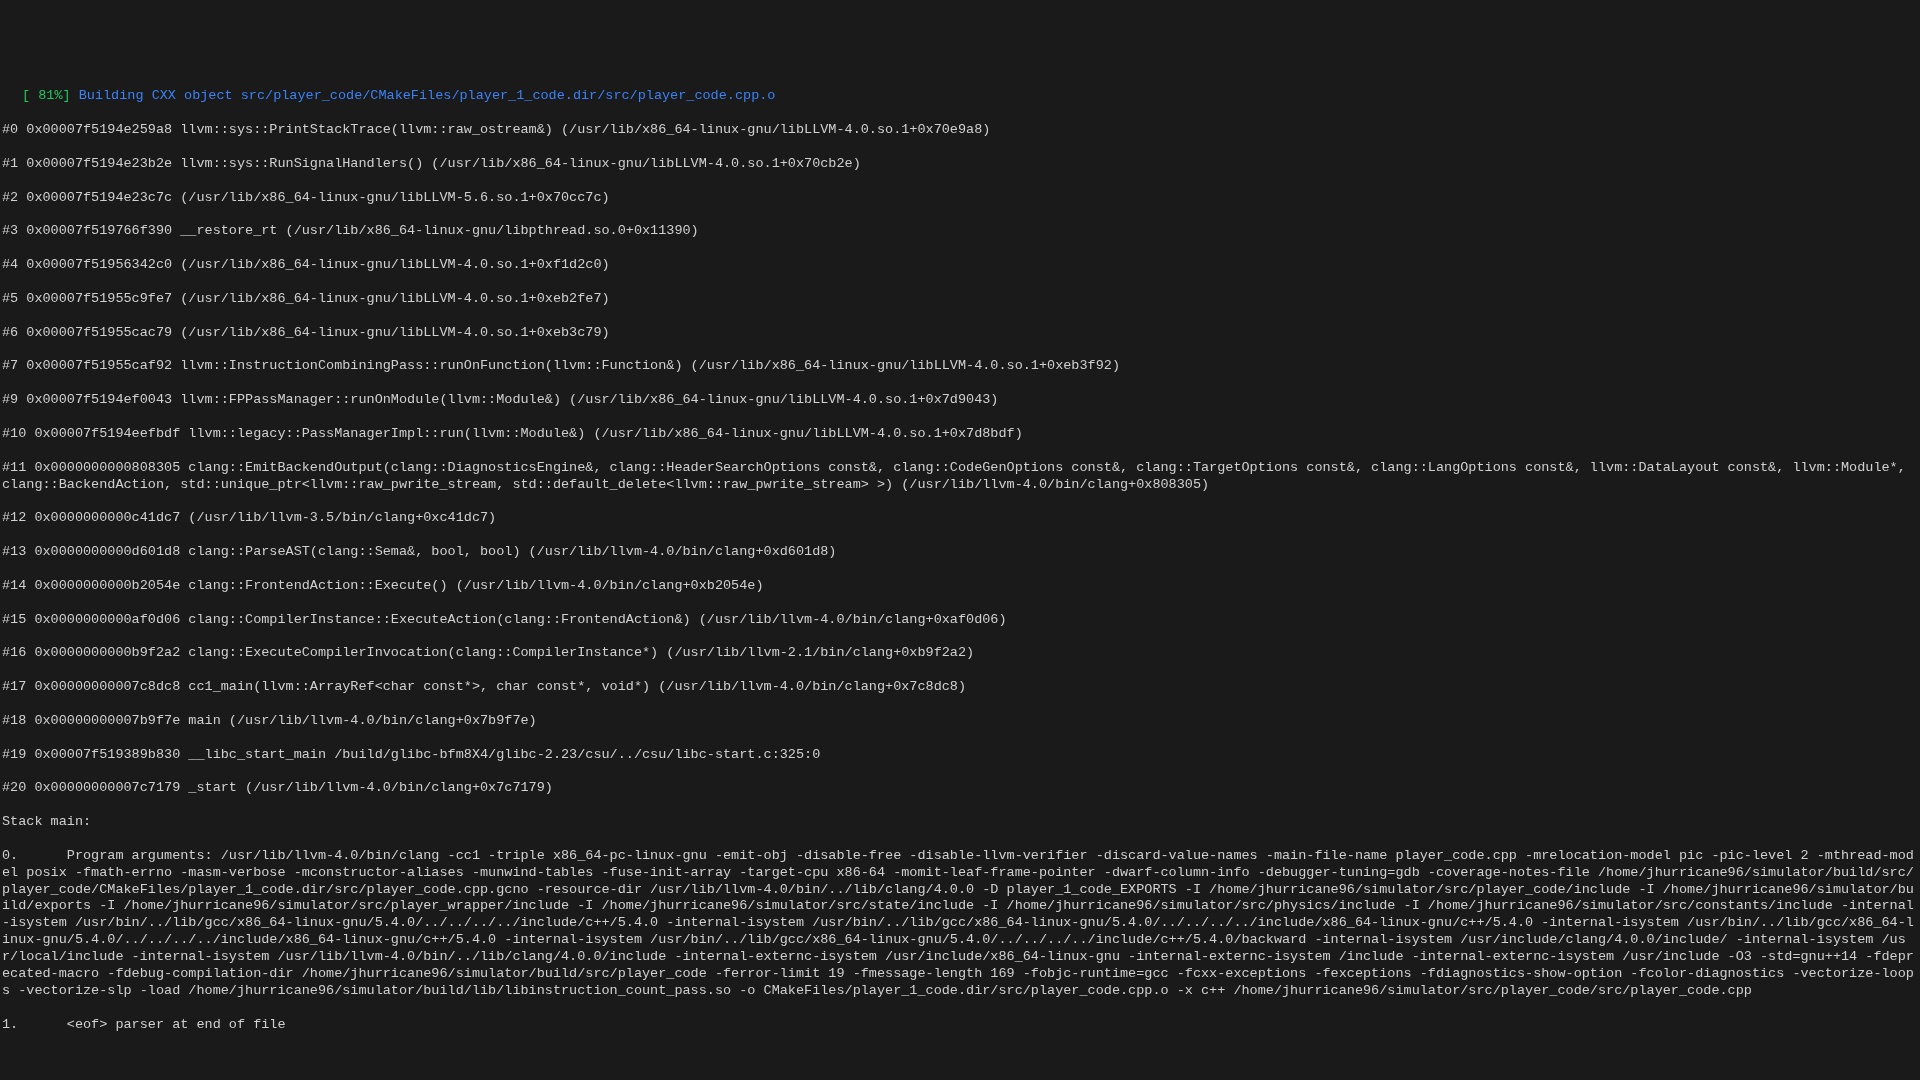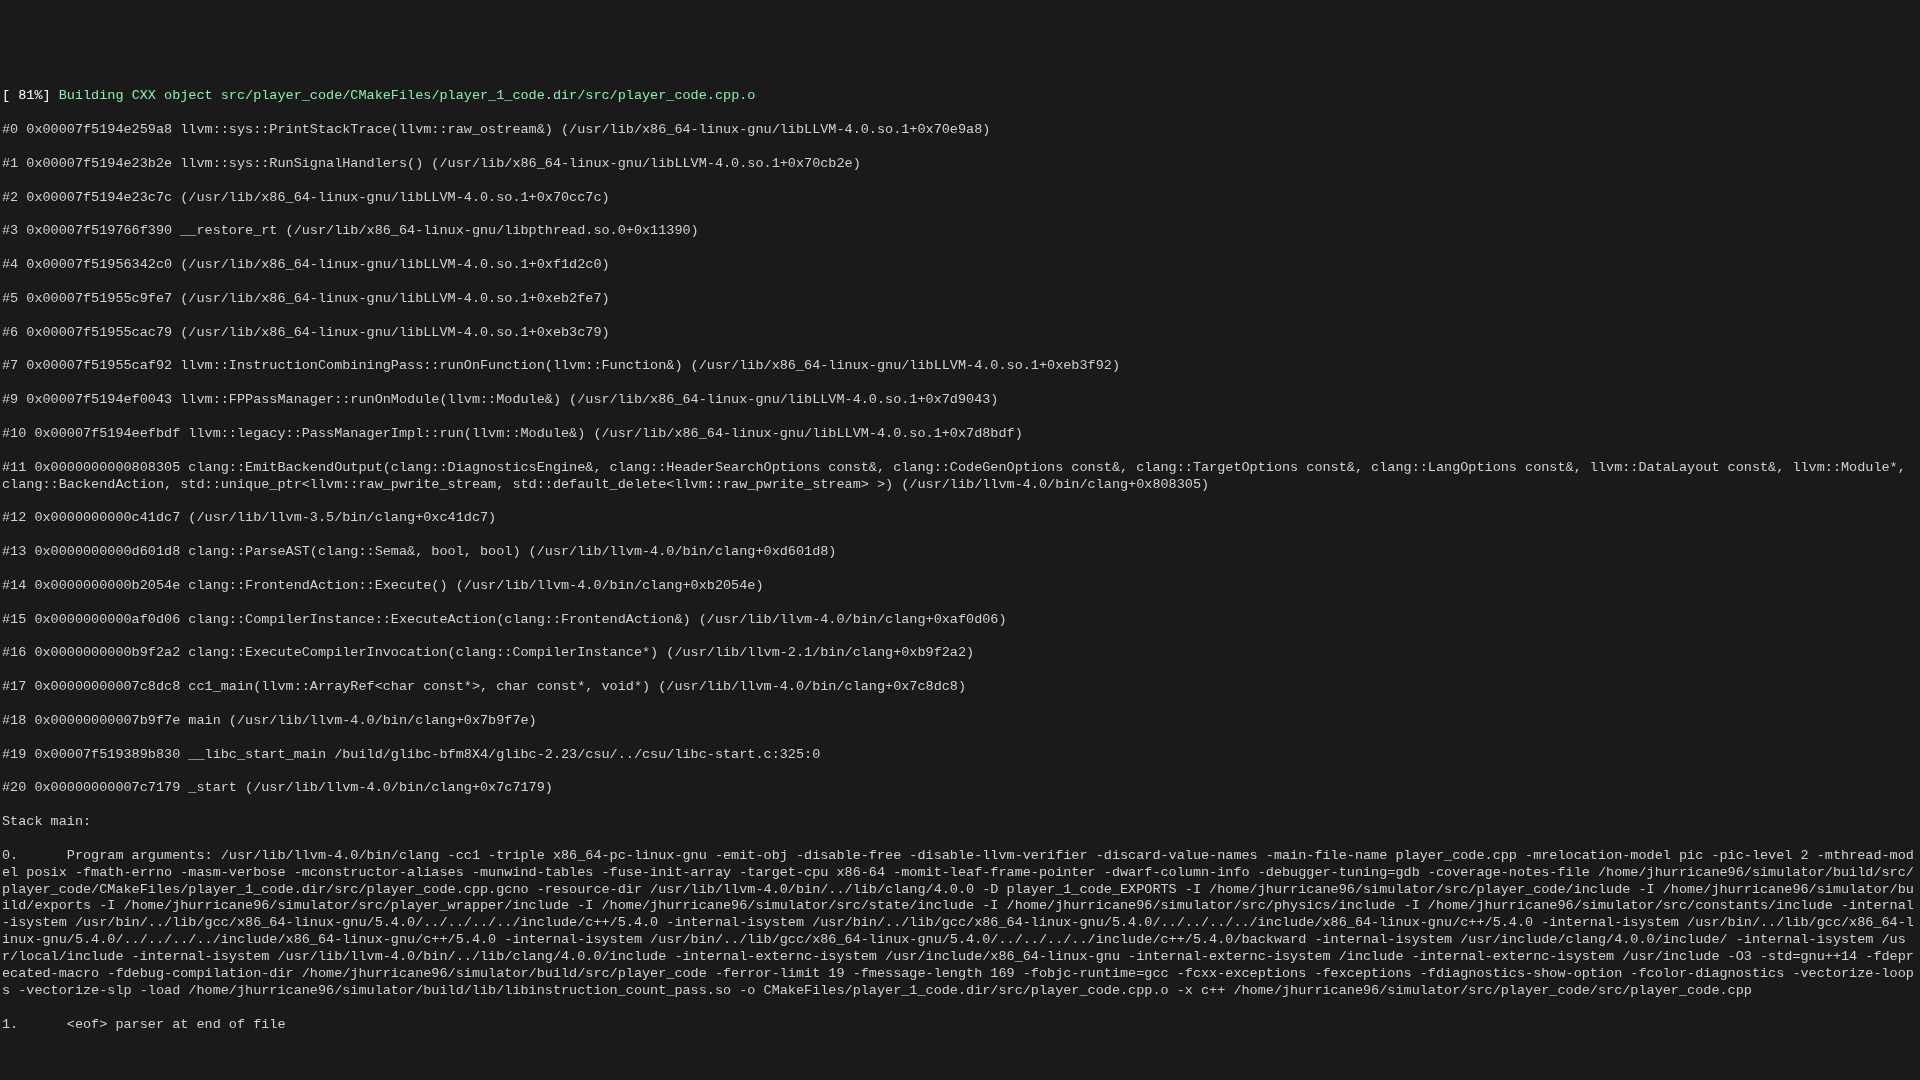--- a/index.html
+++ b/index.html
@@ -8,33 +8,33 @@
     color: #d0d0d0;
     font-family: "Consolas", "Monaco", "Courier New", monospace;
     font-size: 13.5px;
     line-height: 1.25;
     padding: 4px 2px;
     white-space: pre-wrap;
     word-break: break-all;
     overflow-x: hidden;
   }
   .line { display: block; }
-  .green { color: #86efac; }
-  .dim { color: #ffffff; }
+  .green { color: #3b82f6; }
+  .dim { color: #22c55e; margin-left: 20px; }
 </style>
 </head>
 <body>
 
 
 
 <div>
 <span class="line"><span class="dim">[ 81%] </span><span class="green">Building CXX object src/player_code/CMakeFiles/player_1_code.dir/src/player_code.cpp.o</span></span>
 <span class="line">#0 0x00007f5194e259a8 llvm::sys::PrintStackTrace(llvm::raw_ostream&amp;) (/usr/lib/x86_64-linux-gnu/libLLVM-4.0.so.1+0x70e9a8)</span>
 <span class="line">#1 0x00007f5194e23b2e llvm::sys::RunSignalHandlers() (/usr/lib/x86_64-linux-gnu/libLLVM-4.0.so.1+0x70cb2e)</span>
-<span class="line">#2 0x00007f5194e23c7c (/usr/lib/x86_64-linux-gnu/libLLVM-4.0.so.1+0x70cc7c)</span>
+<span class="line">#2 0x00007f5194e23c7c (/usr/lib/x86_64-linux-gnu/libLLVM-5.6.so.1+0x70cc7c)</span>
 <span class="line">#3 0x00007f519766f390 __restore_rt (/usr/lib/x86_64-linux-gnu/libpthread.so.0+0x11390)</span>
 <span class="line">#4 0x00007f51956342c0 (/usr/lib/x86_64-linux-gnu/libLLVM-4.0.so.1+0xf1d2c0)</span>
 <span class="line">#5 0x00007f51955c9fe7 (/usr/lib/x86_64-linux-gnu/libLLVM-4.0.so.1+0xeb2fe7)</span>
 <span class="line">#6 0x00007f51955cac79 (/usr/lib/x86_64-linux-gnu/libLLVM-4.0.so.1+0xeb3c79)</span>
 <span class="line">#7 0x00007f51955caf92 llvm::InstructionCombiningPass::runOnFunction(llvm::Function&amp;) (/usr/lib/x86_64-linux-gnu/libLLVM-4.0.so.1+0xeb3f92)</span>
 <span class="line">#9 0x00007f5194ef0043 llvm::FPPassManager::runOnModule(llvm::Module&amp;) (/usr/lib/x86_64-linux-gnu/libLLVM-4.0.so.1+0x7d9043)</span>
 <span class="line">#10 0x00007f5194eefbdf llvm::legacy::PassManagerImpl::run(llvm::Module&amp;) (/usr/lib/x86_64-linux-gnu/libLLVM-4.0.so.1+0x7d8bdf)</span>
 <span class="line">#11 0x0000000000808305 clang::EmitBackendOutput(clang::DiagnosticsEngine&amp;, clang::HeaderSearchOptions const&amp;, clang::CodeGenOptions const&amp;, clang::TargetOptions const&amp;, clang::LangOptions const&amp;, llvm::DataLayout const&amp;, llvm::Module*, clang::BackendAction, std::unique_ptr&lt;llvm::raw_pwrite_stream, std::default_delete&lt;llvm::raw_pwrite_stream&gt; &gt;) (/usr/lib/llvm-4.0/bin/clang+0x808305)</span>
 <span class="line">#12 0x0000000000c41dc7 (/usr/lib/llvm-3.5/bin/clang+0xc41dc7)</span>
 <span class="line">#13 0x0000000000d601d8 clang::ParseAST(clang::Sema&amp;, bool, bool) (/usr/lib/llvm-4.0/bin/clang+0xd601d8)</span>

